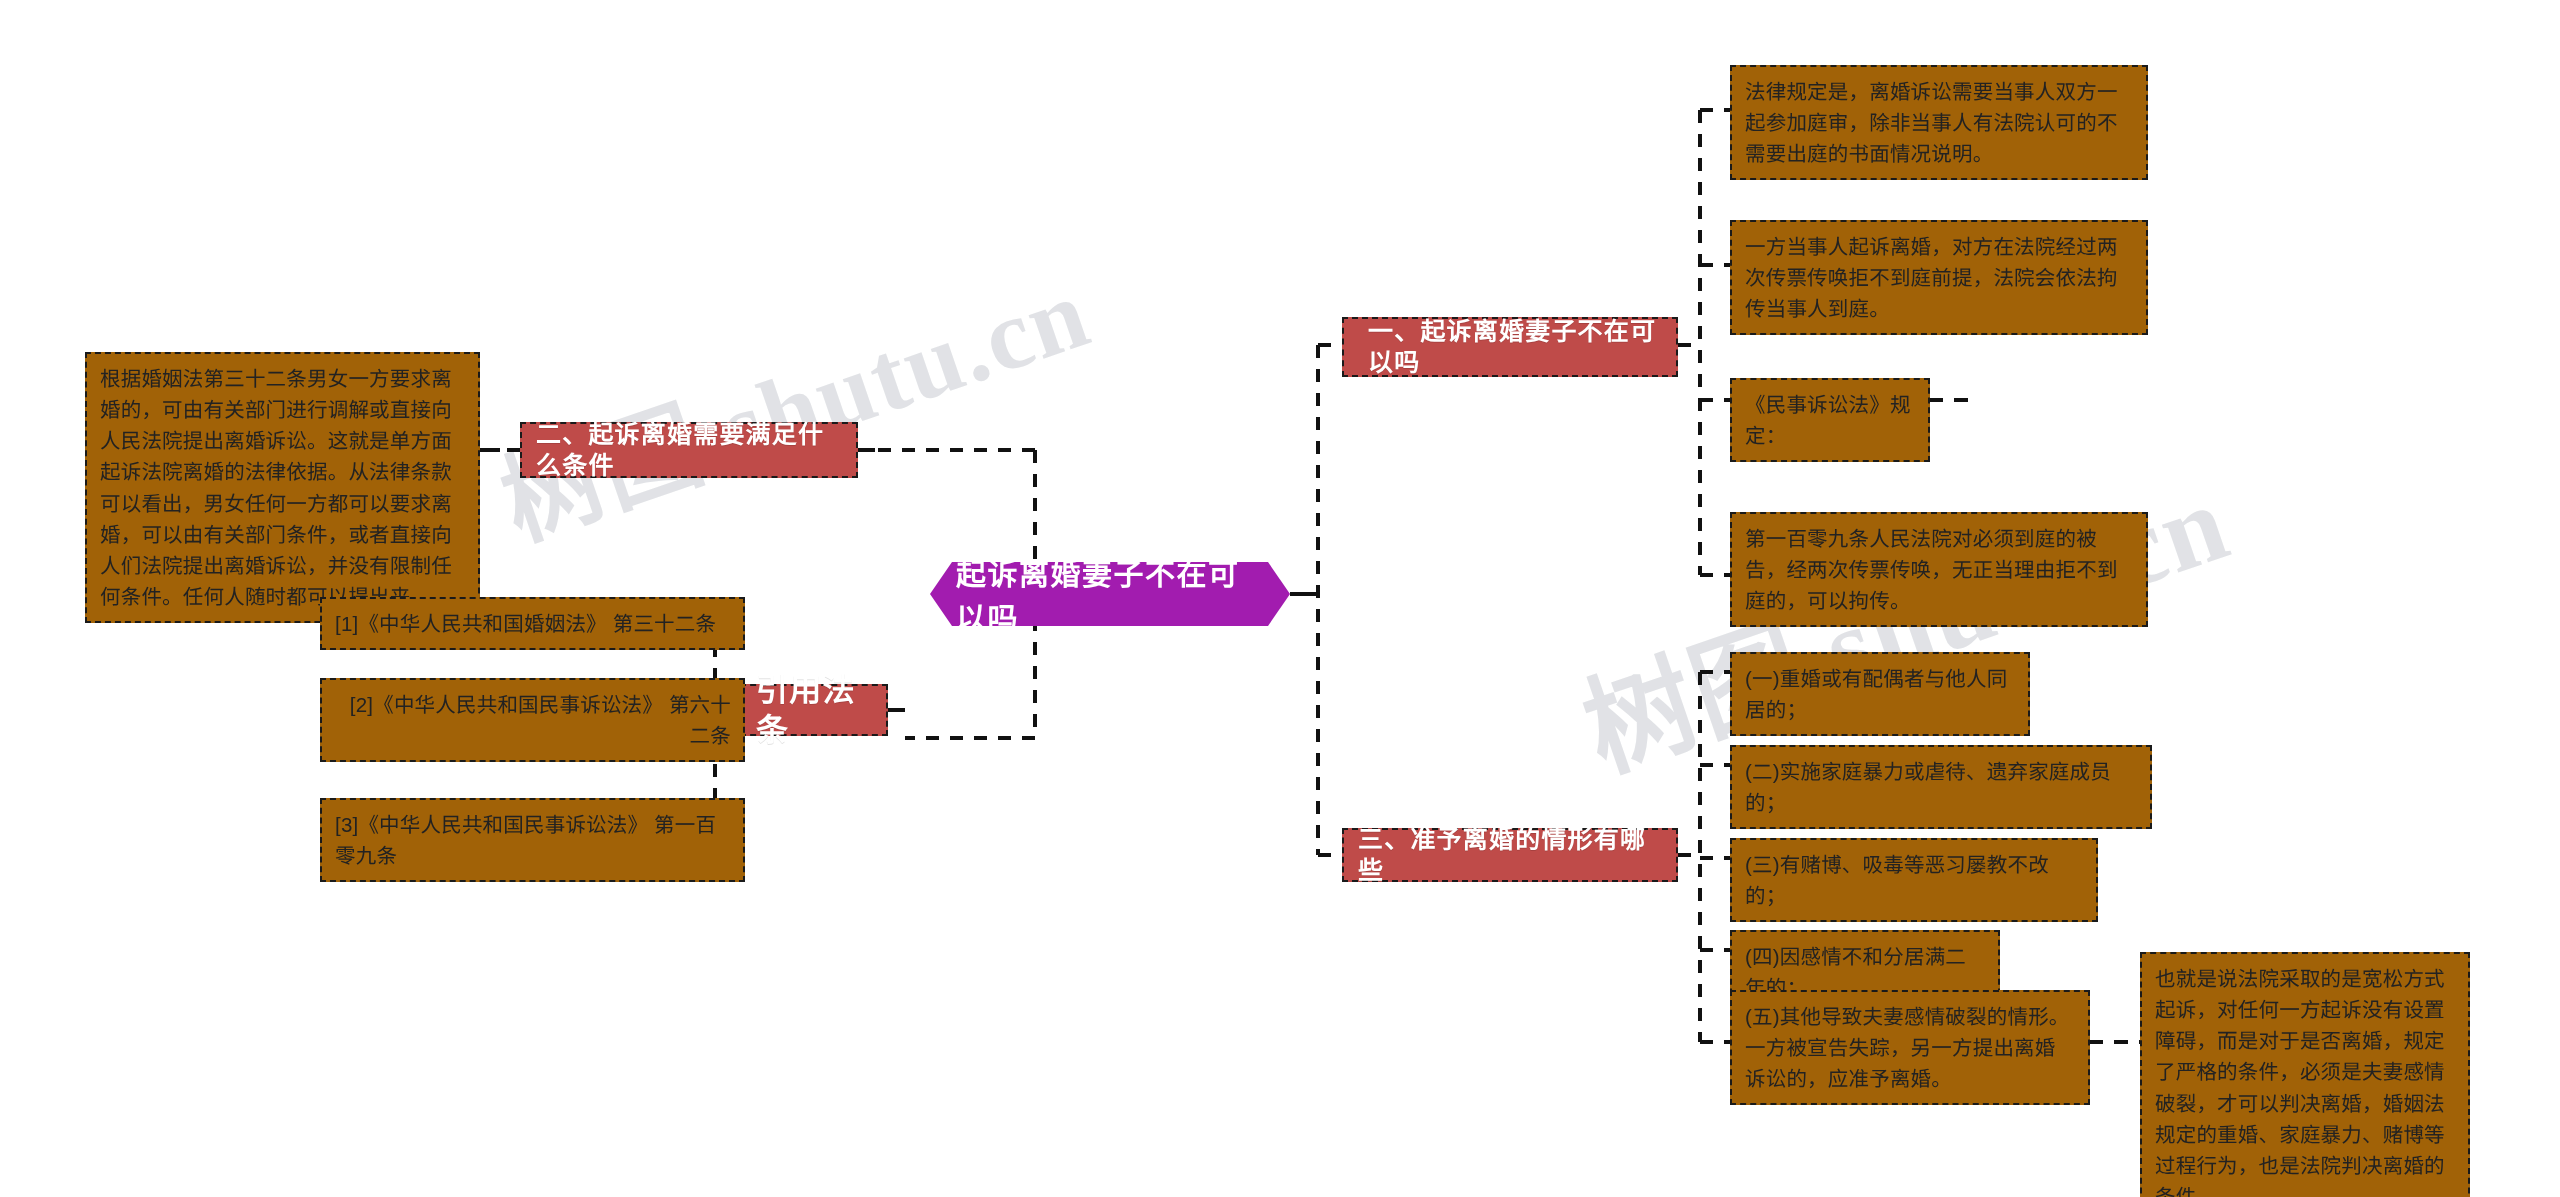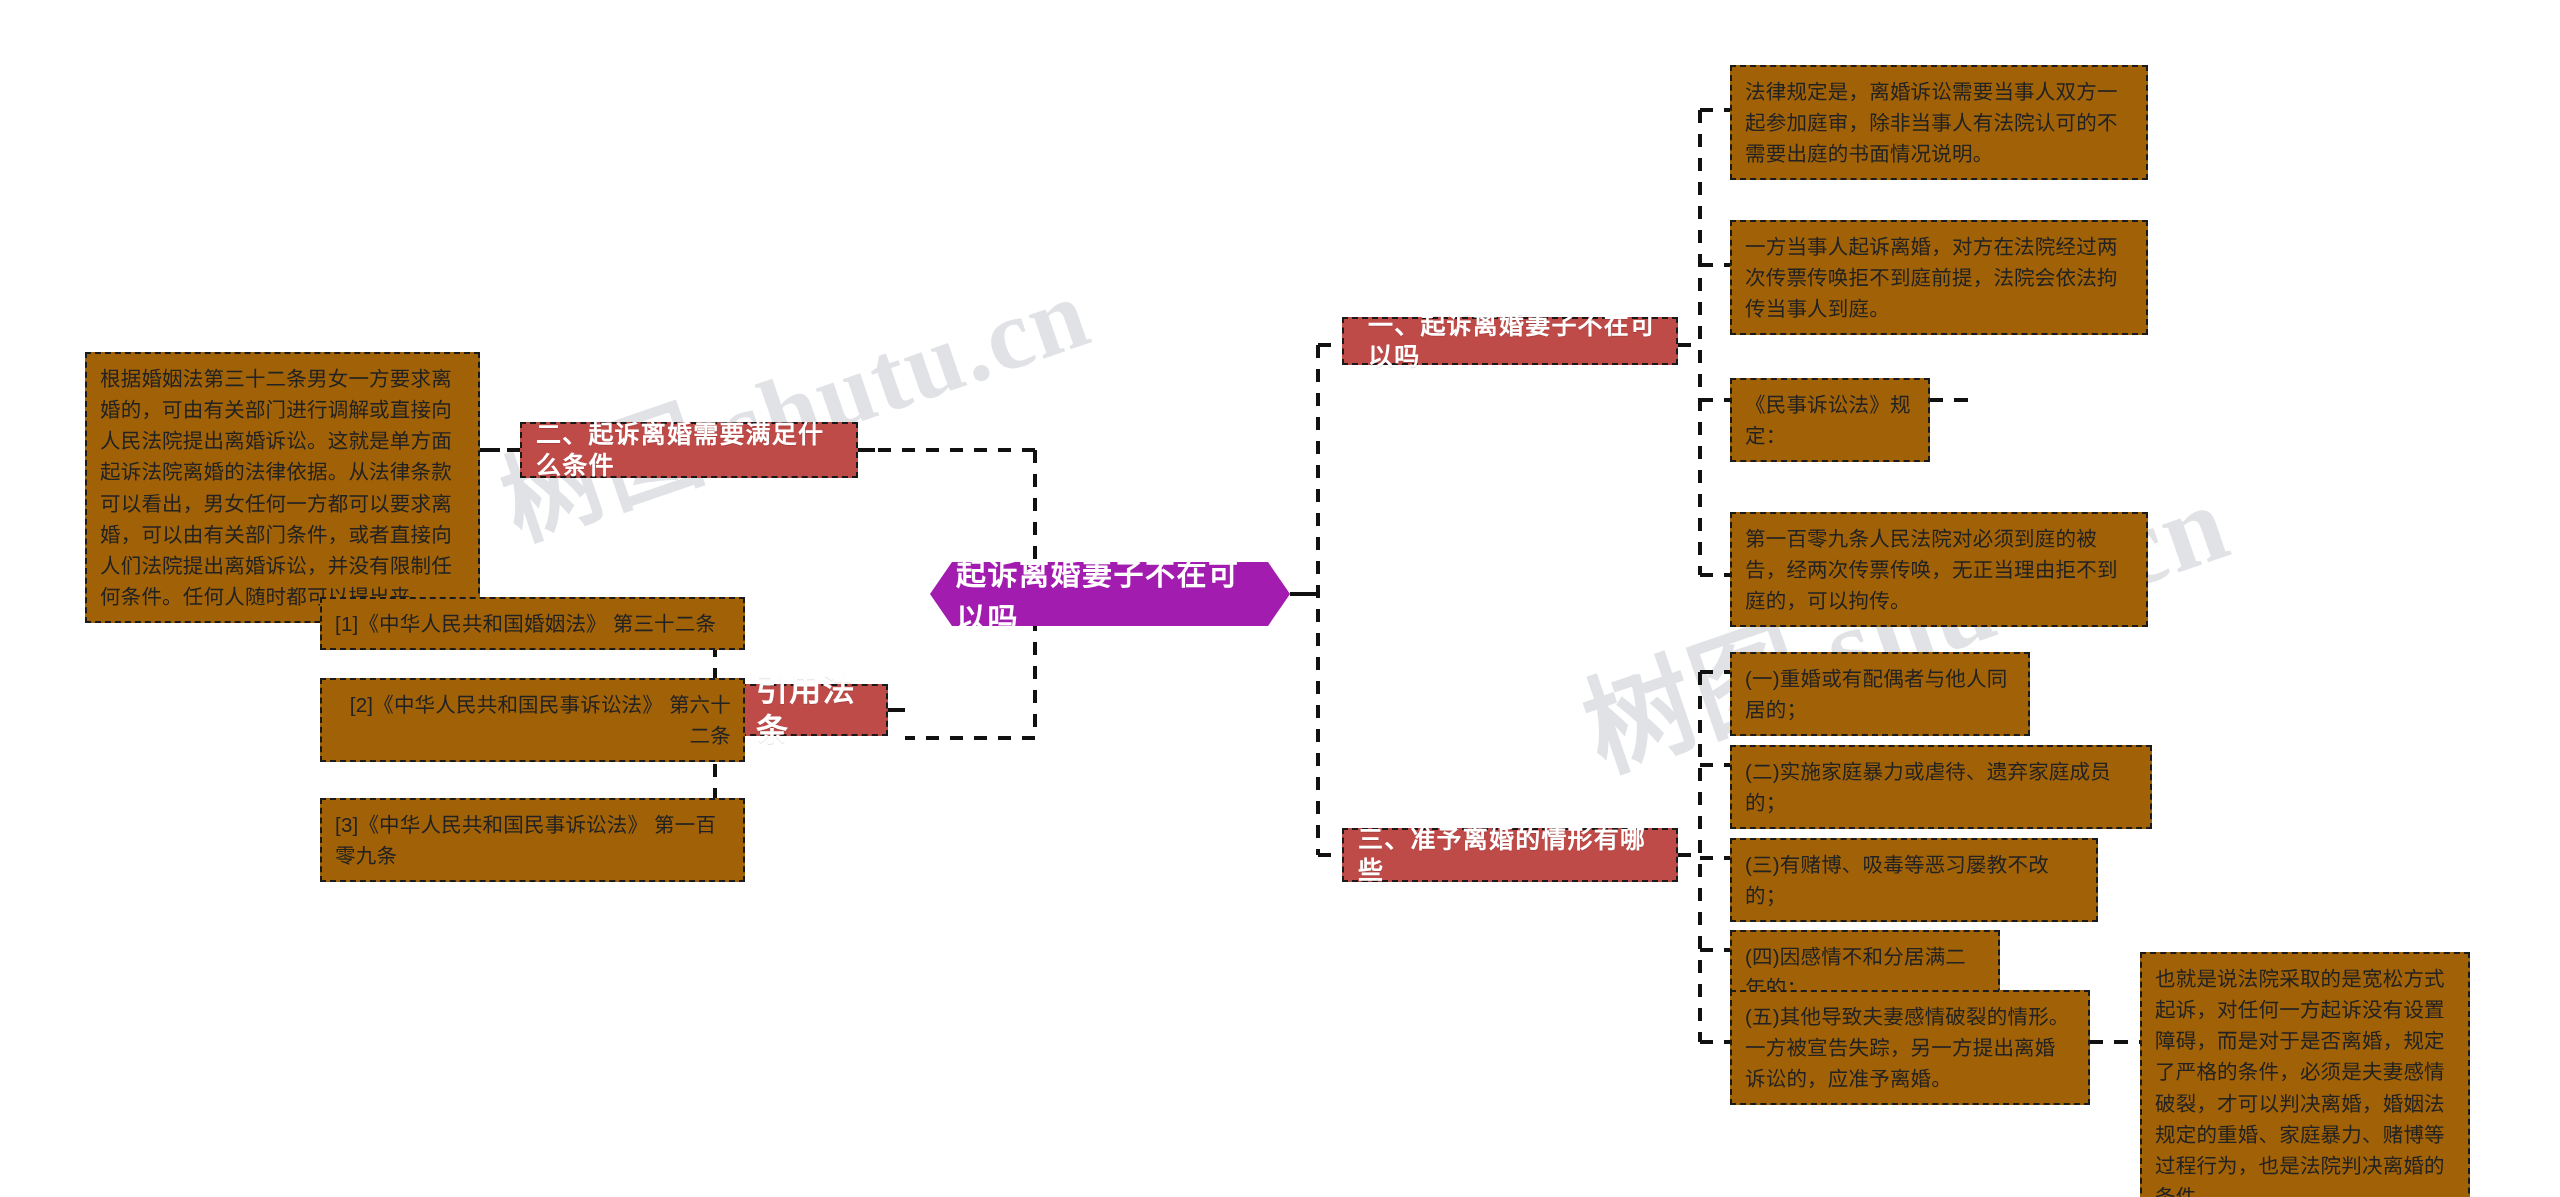--- a/index.html
+++ b/index.html
@@ -149,21 +149,21 @@
   </div>
 
   <div class="node leaf" style="left:320px;top:678px;width:425px;text-align:right;">
     <span>[2]《中华人民共和国民事诉讼法》 第六十二条</span>
   </div>
 
   <div class="node leaf" style="left:320px;top:798px;width:425px;">
     <span>[3]《中华人民共和国民事诉讼法》 第一百零九条</span>
   </div>
 
-  <div class="node topic" style="left:1342px;top:317px;width:336px;height:48px;padding-left:24px;">
+  <div class="node topic" style="left:1342px;top:317px;width:336px;height:60px;padding-left:24px;">
     <span>一、起诉离婚妻子不在可以吗</span>
   </div>
 
   <div class="node leaf" style="left:1730px;top:65px;width:418px;">
     <span>法律规定是，离婚诉讼需要当事人双方一起参加庭审，除非当事人有法院认可的不需要出庭的书面情况说明。</span>
   </div>
 
   <div class="node leaf" style="left:1730px;top:220px;width:418px;">
     <span>一方当事人起诉离婚，对方在法院经过两次传票传唤拒不到庭前提，法院会依法拘传当事人到庭。</span>
   </div>

